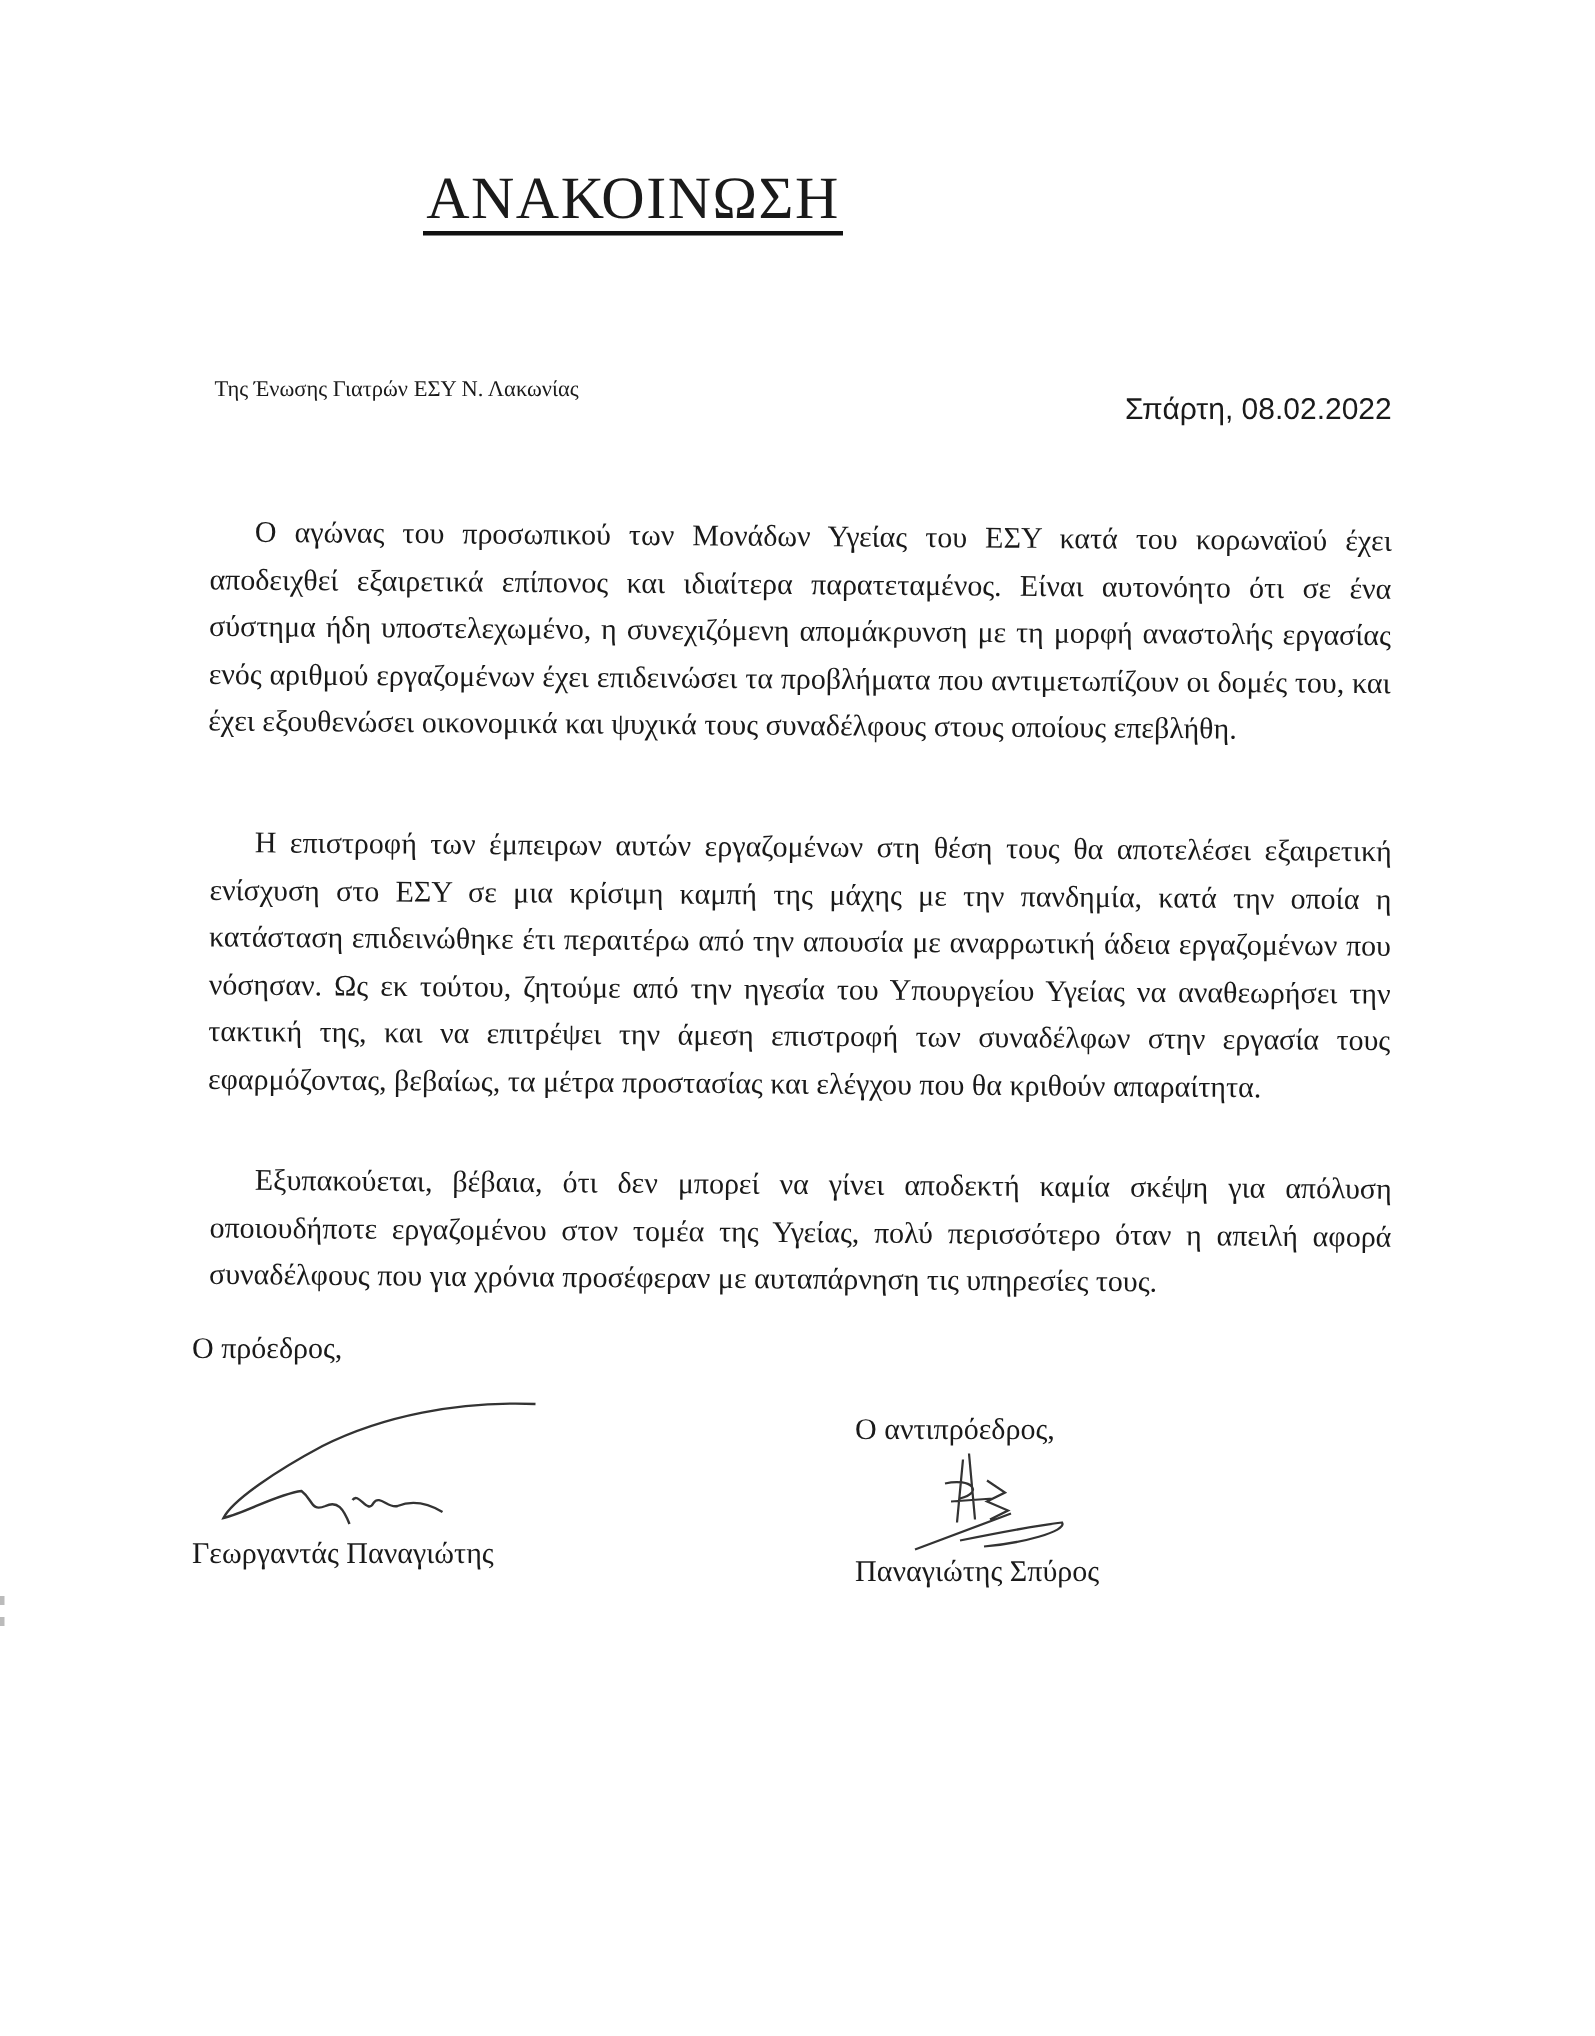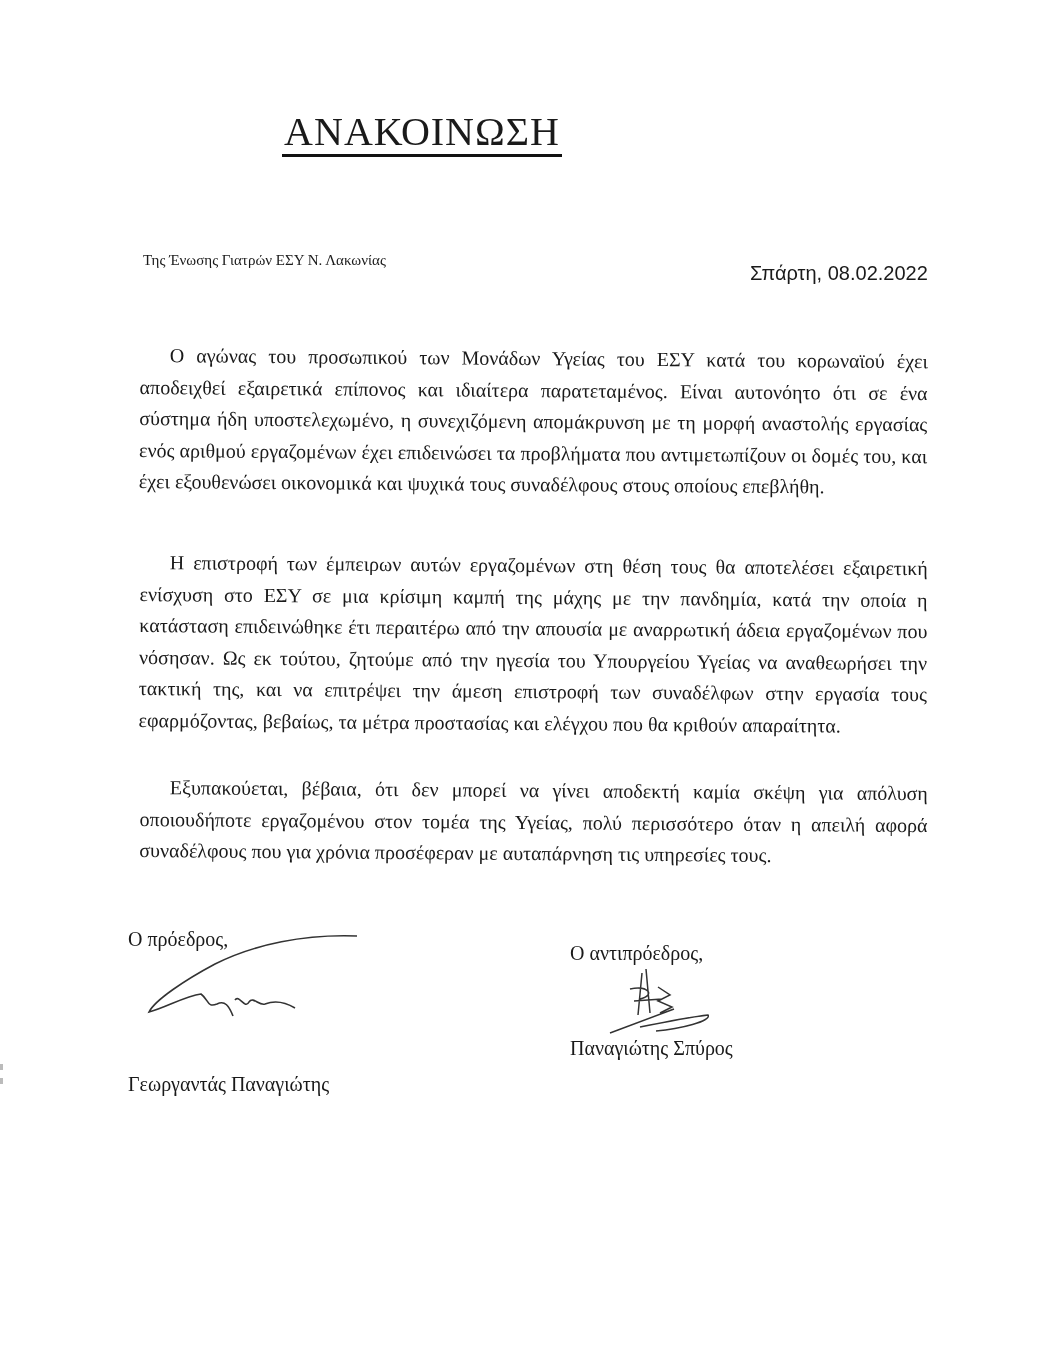--- a/index.html
+++ b/index.html
@@ -10,22 +10,22 @@
   .title span { display:inline-block; border-bottom:3px solid #111; line-height:44px; padding:0 2px; }
   .sender { position:absolute; left:143px; top:252px; font-size:15px; }
   .date { position:absolute; left:750px; top:262px; font-size:20px; font-family:"Liberation Sans","DejaVu Sans",sans-serif; }
   .para { position:absolute; left:140px; width:788px; font-size:20px; line-height:31.5px;
           text-align:justify; text-indent:30px; }
   .p1 { top:340px; transform:rotate(0.45deg); transform-origin:left top; }
   .p2 { top:547px; transform:rotate(0.45deg); transform-origin:left top; }
   .p3 { top:772px; transform:rotate(0.45deg); transform-origin:left top; }
   .sig-label { position:absolute; font-size:20px; }
   .sig-name { position:absolute; font-size:20px; }
-  .pres-label { left:128px; top:928px; }
-  .pres-name { left:128px; top:1025px;margin-top:48px; }
+  .pres-label { left:128px; top:888px; }
+  .pres-name { left:128px; top:1025px; }
   .vp-label { left:570px; top:942px;text-align:right; }
   .vp-name { left:570px; top:1037px; }
   .sig { position:absolute; }
   .scan-mark { position:absolute; left:0; width:3px; background:#bbb; }
 </style>
 </head>
 <body>
 
 <div class="title">
   <span>ΑΝΑΚΟΙΝΩΣΗ</span>

